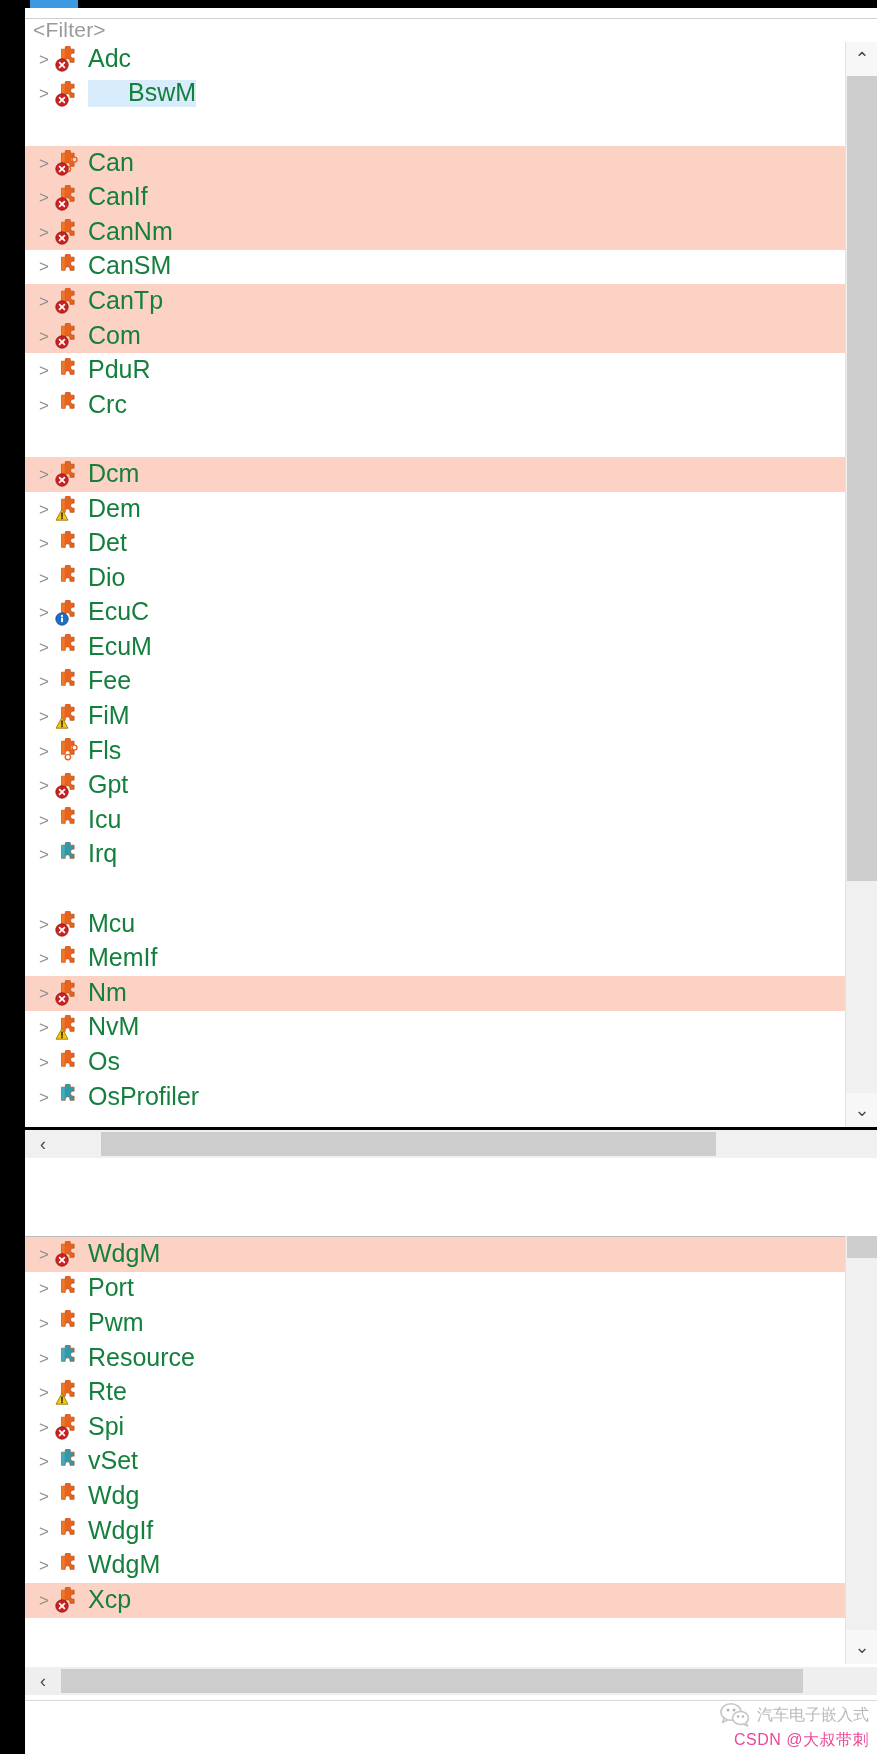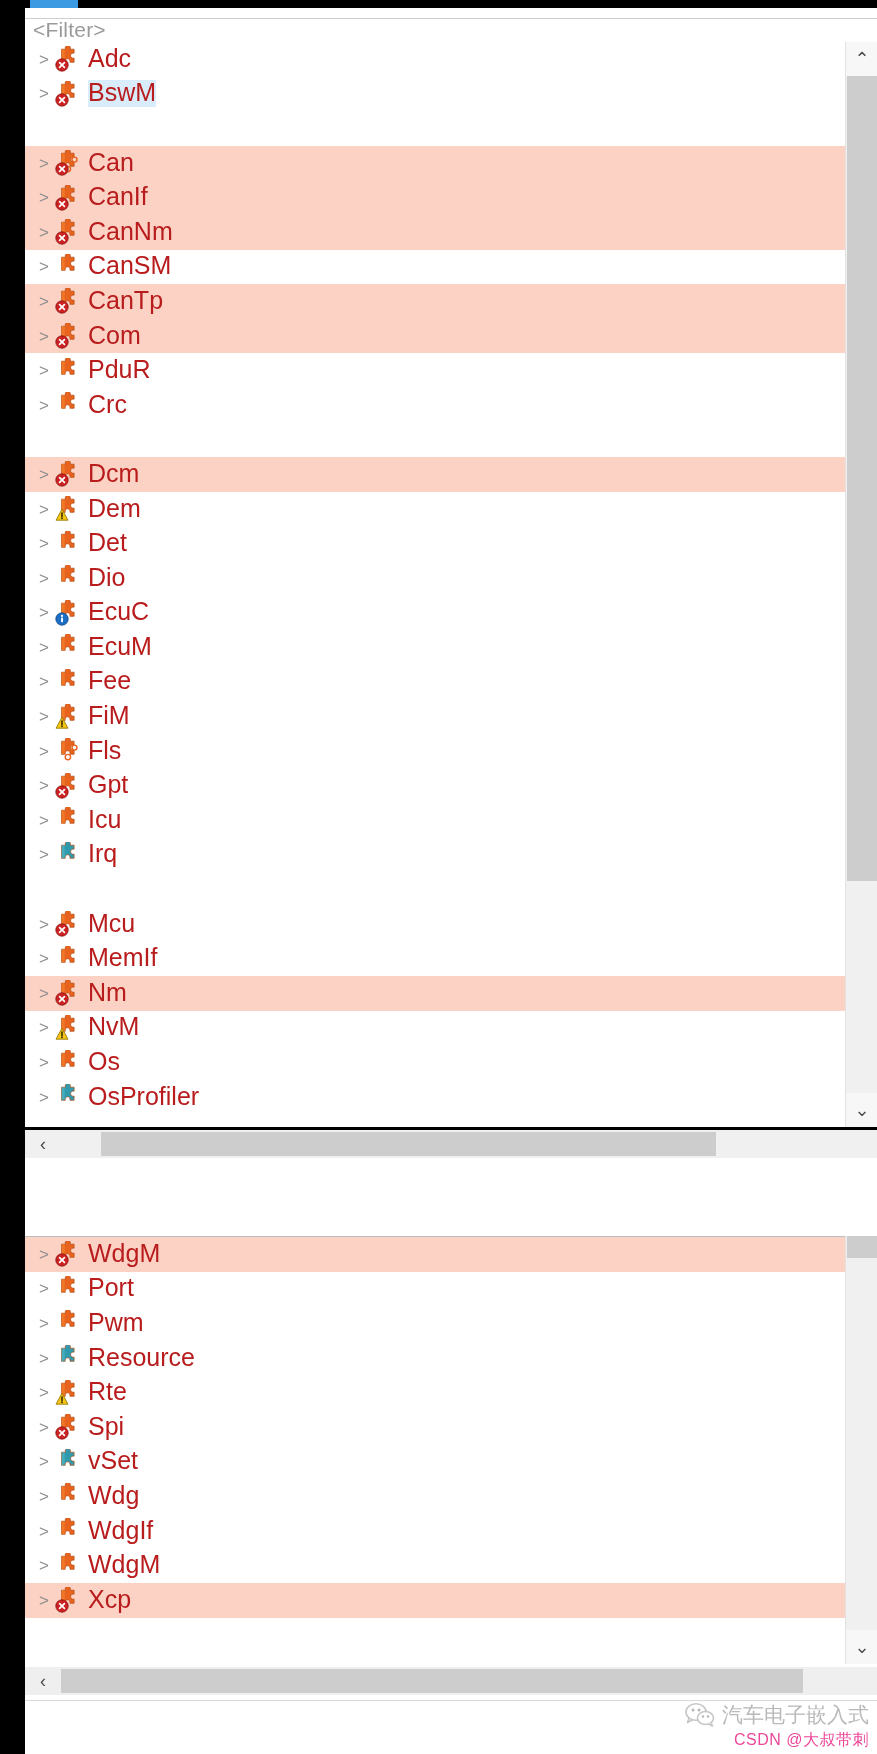--- a/index.html
+++ b/index.html
@@ -96,27 +96,28 @@
   .icon {
     flex: 0 0 26px;
     width: 26px; height: 26px;
     position: relative;
     margin-right: 7px;
   }
   .icon svg { display: block; width: 26px; height: 26px; }
 
   .label {
     font-size: 25px;
-    color: #b91c1c;
+    color: #15803d;
     font-family: "Liberation Sans", sans-serif;
     line-height: 1;
     padding-bottom: 2px;
   }
   .label.sel {
     background: #d9ecfb;
+    padding-left: 40px;
   }
 
   
   .vscroll {
     position: absolute;
     right: 0;
     width: 32px;
     background: #f0f0f0;
     border-left: 1px solid #e2e2e2;
   }
@@ -183,21 +184,21 @@
   .watermark {
     position: absolute;
     right: 8px; top: 1694px;
     text-align: right;
     pointer-events: none;
   }
   .wm-line1 {
     display: flex; align-items: center; justify-content: flex-end;
     gap: 7px;
     color: #b9b9b9;
-    font-size: 21px;
+    font-size: 16px;
     line-height: 1.1;
   }
   .wm-line2 {
     color: #ec4899;
     font-size: 16px;
     margin-top: 2px;
     letter-spacing: .5px;
   }
   .wm-icon svg { display:block; width: 30px; height: 26px; }
 

